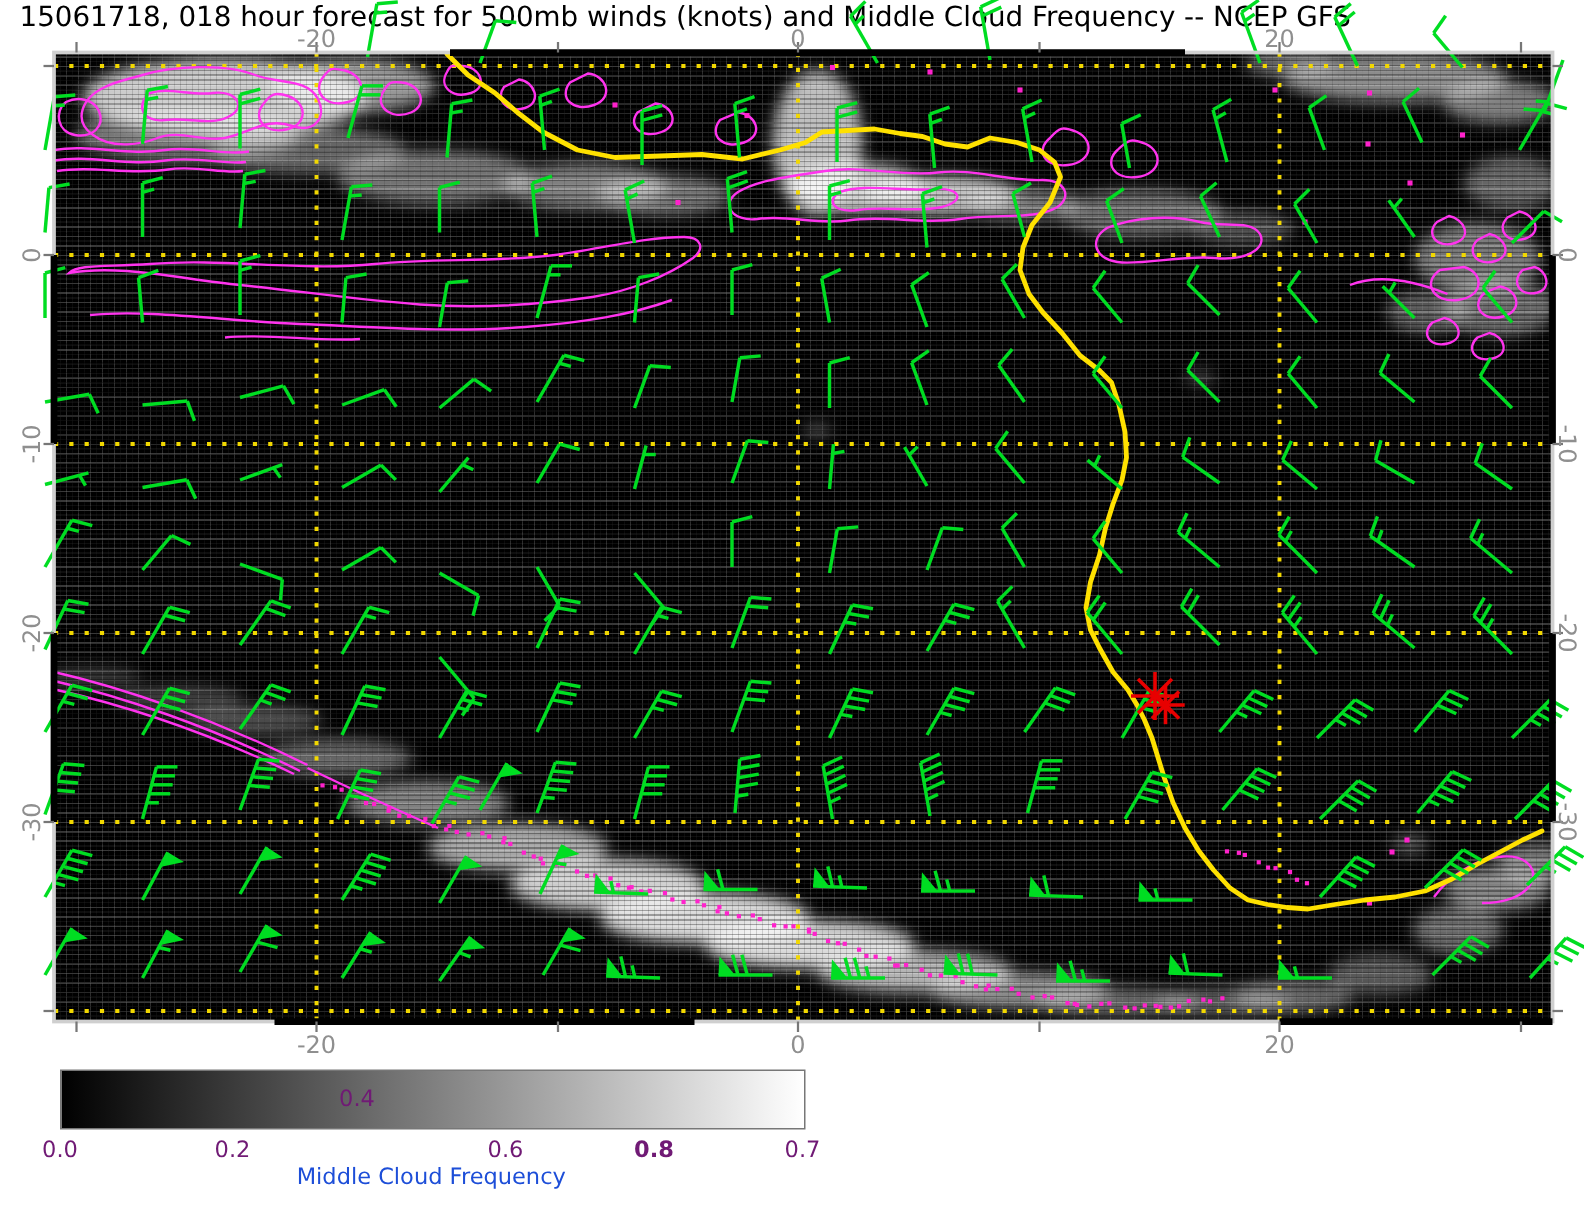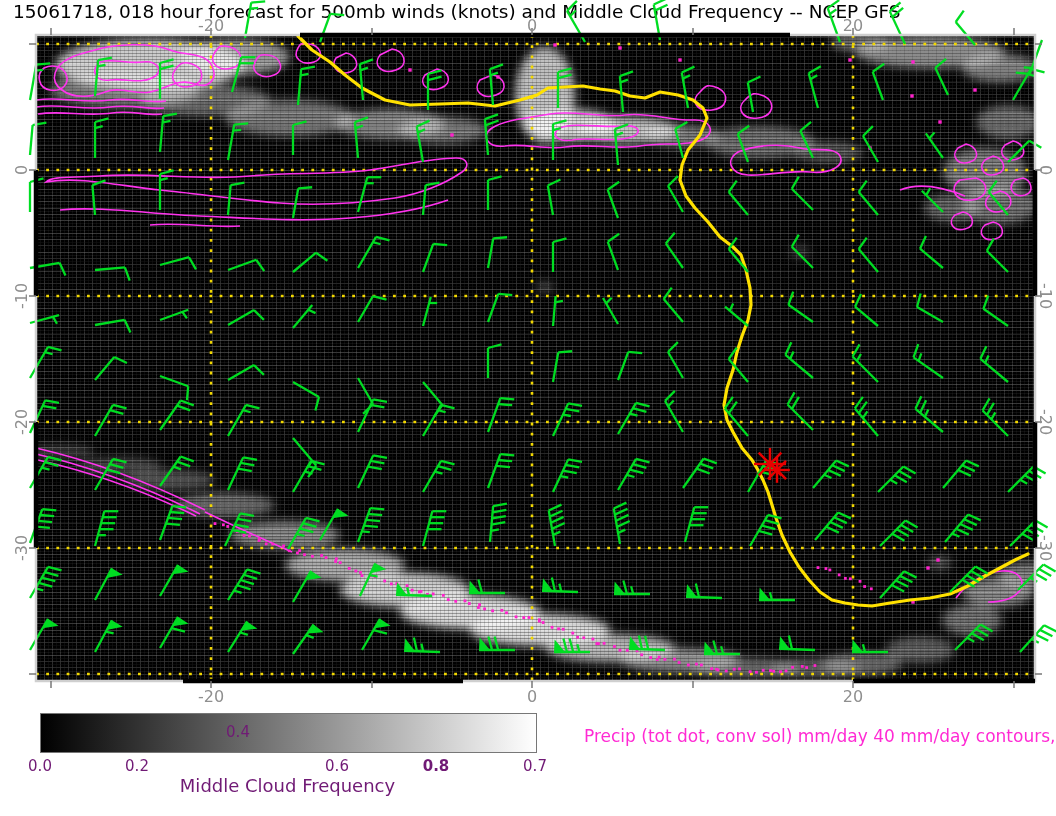--- a/index.html
+++ b/index.html
@@ -17,21 +17,21 @@
       repeating-linear-gradient(90deg, rgba(140,140,140,0.10) 0 1px, transparent 1px 4px),
       #000;}
   #clouds-svg{position:absolute;left:0;top:0;}
   #halftone{position:absolute;left:36px;top:35px;width:999px;height:646px;
     background:
       repeating-linear-gradient(0deg, rgba(0,0,0,0.30) 0 1px, transparent 1px 3.2px),
       repeating-linear-gradient(90deg, rgba(0,0,0,0.16) 0 1px, transparent 1px 4px);}
   #vec{position:absolute;left:0;top:0;}
   #colorbar{position:absolute;background:linear-gradient(90deg,#000,#fff);border:1px solid #777;}
   .cblab{position:absolute;color:#701a75;font-size:15px;transform:translate(-50%,0);}
-  #cbcaption{position:absolute;color:#701a75;font-size:18px;transform:translate(-50%,0);}
+  #cbcaption{position:absolute;color:#1d4ed8;font-size:15px;transform:translate(-50%,0);}
   #precip-note{position:absolute;font-size:17px;white-space:nowrap;}
 </style>
 </head>
 <body>
 
 <div id="page">
   <div id="title">15061718, 018 hour forecast for 500mb winds (knots) and Middle Cloud Frequency -- NCEP GFS</div>
 
   <div id="map-bg"></div>
   <svg id="clouds-svg" width="1056" height="816">
@@ -889,22 +889,21 @@
       <div class="axlab axlab-left" style="left: 21px; top: 548px;">-30</div>
       <div class="axlab axlab-right" style="left: 1045px; top: 170px;">0</div>
       <div class="axlab axlab-right" style="left: 1045px; top: 296px;">-10</div>
       <div class="axlab axlab-right" style="left: 1045px; top: 422px;">-20</div>
       <div class="axlab axlab-right" style="left: 1045px; top: 548px;">-30</div>
     </div>
 
   <div id="colorbar" style="left: 40px; top: 713px; width: 495px; height: 38px; background: linear-gradient(90deg, rgb(0, 0, 0), rgb(255, 255, 255));"></div>
   <div id="cb-labels">
       <div class="cblab" style="left: 40px; top: 757px;">0.0</div>
-      <div class="cblab" style="left: 137px; top: 757px;">0.2</div>
+      <div class="cblab" style="left: 155px; top: 757px;">0.2</div>
       <div class="cblab" style="left: 238px; top: 723px;">0.4</div>
       <div class="cblab" style="left: 337px; top: 757px;">0.6</div>
       <div class="cblab" style="left: 436px; top: 757px; font-weight: bold;">0.8</div>
       <div class="cblab" style="left: 535px; top: 757px;">0.7</div>
     </div>
   <div id="cbcaption" style="left: 287.5px; top: 775px;">Middle Cloud Frequency</div>
 
-  <div id="precip-note" style="left: 584px; top: 726px; color: rgb(255, 42, 212);">Precip (tot dot, conv sol) mm/day 40 mm/day contours,</div>
 </div>
 
 </body></html>

